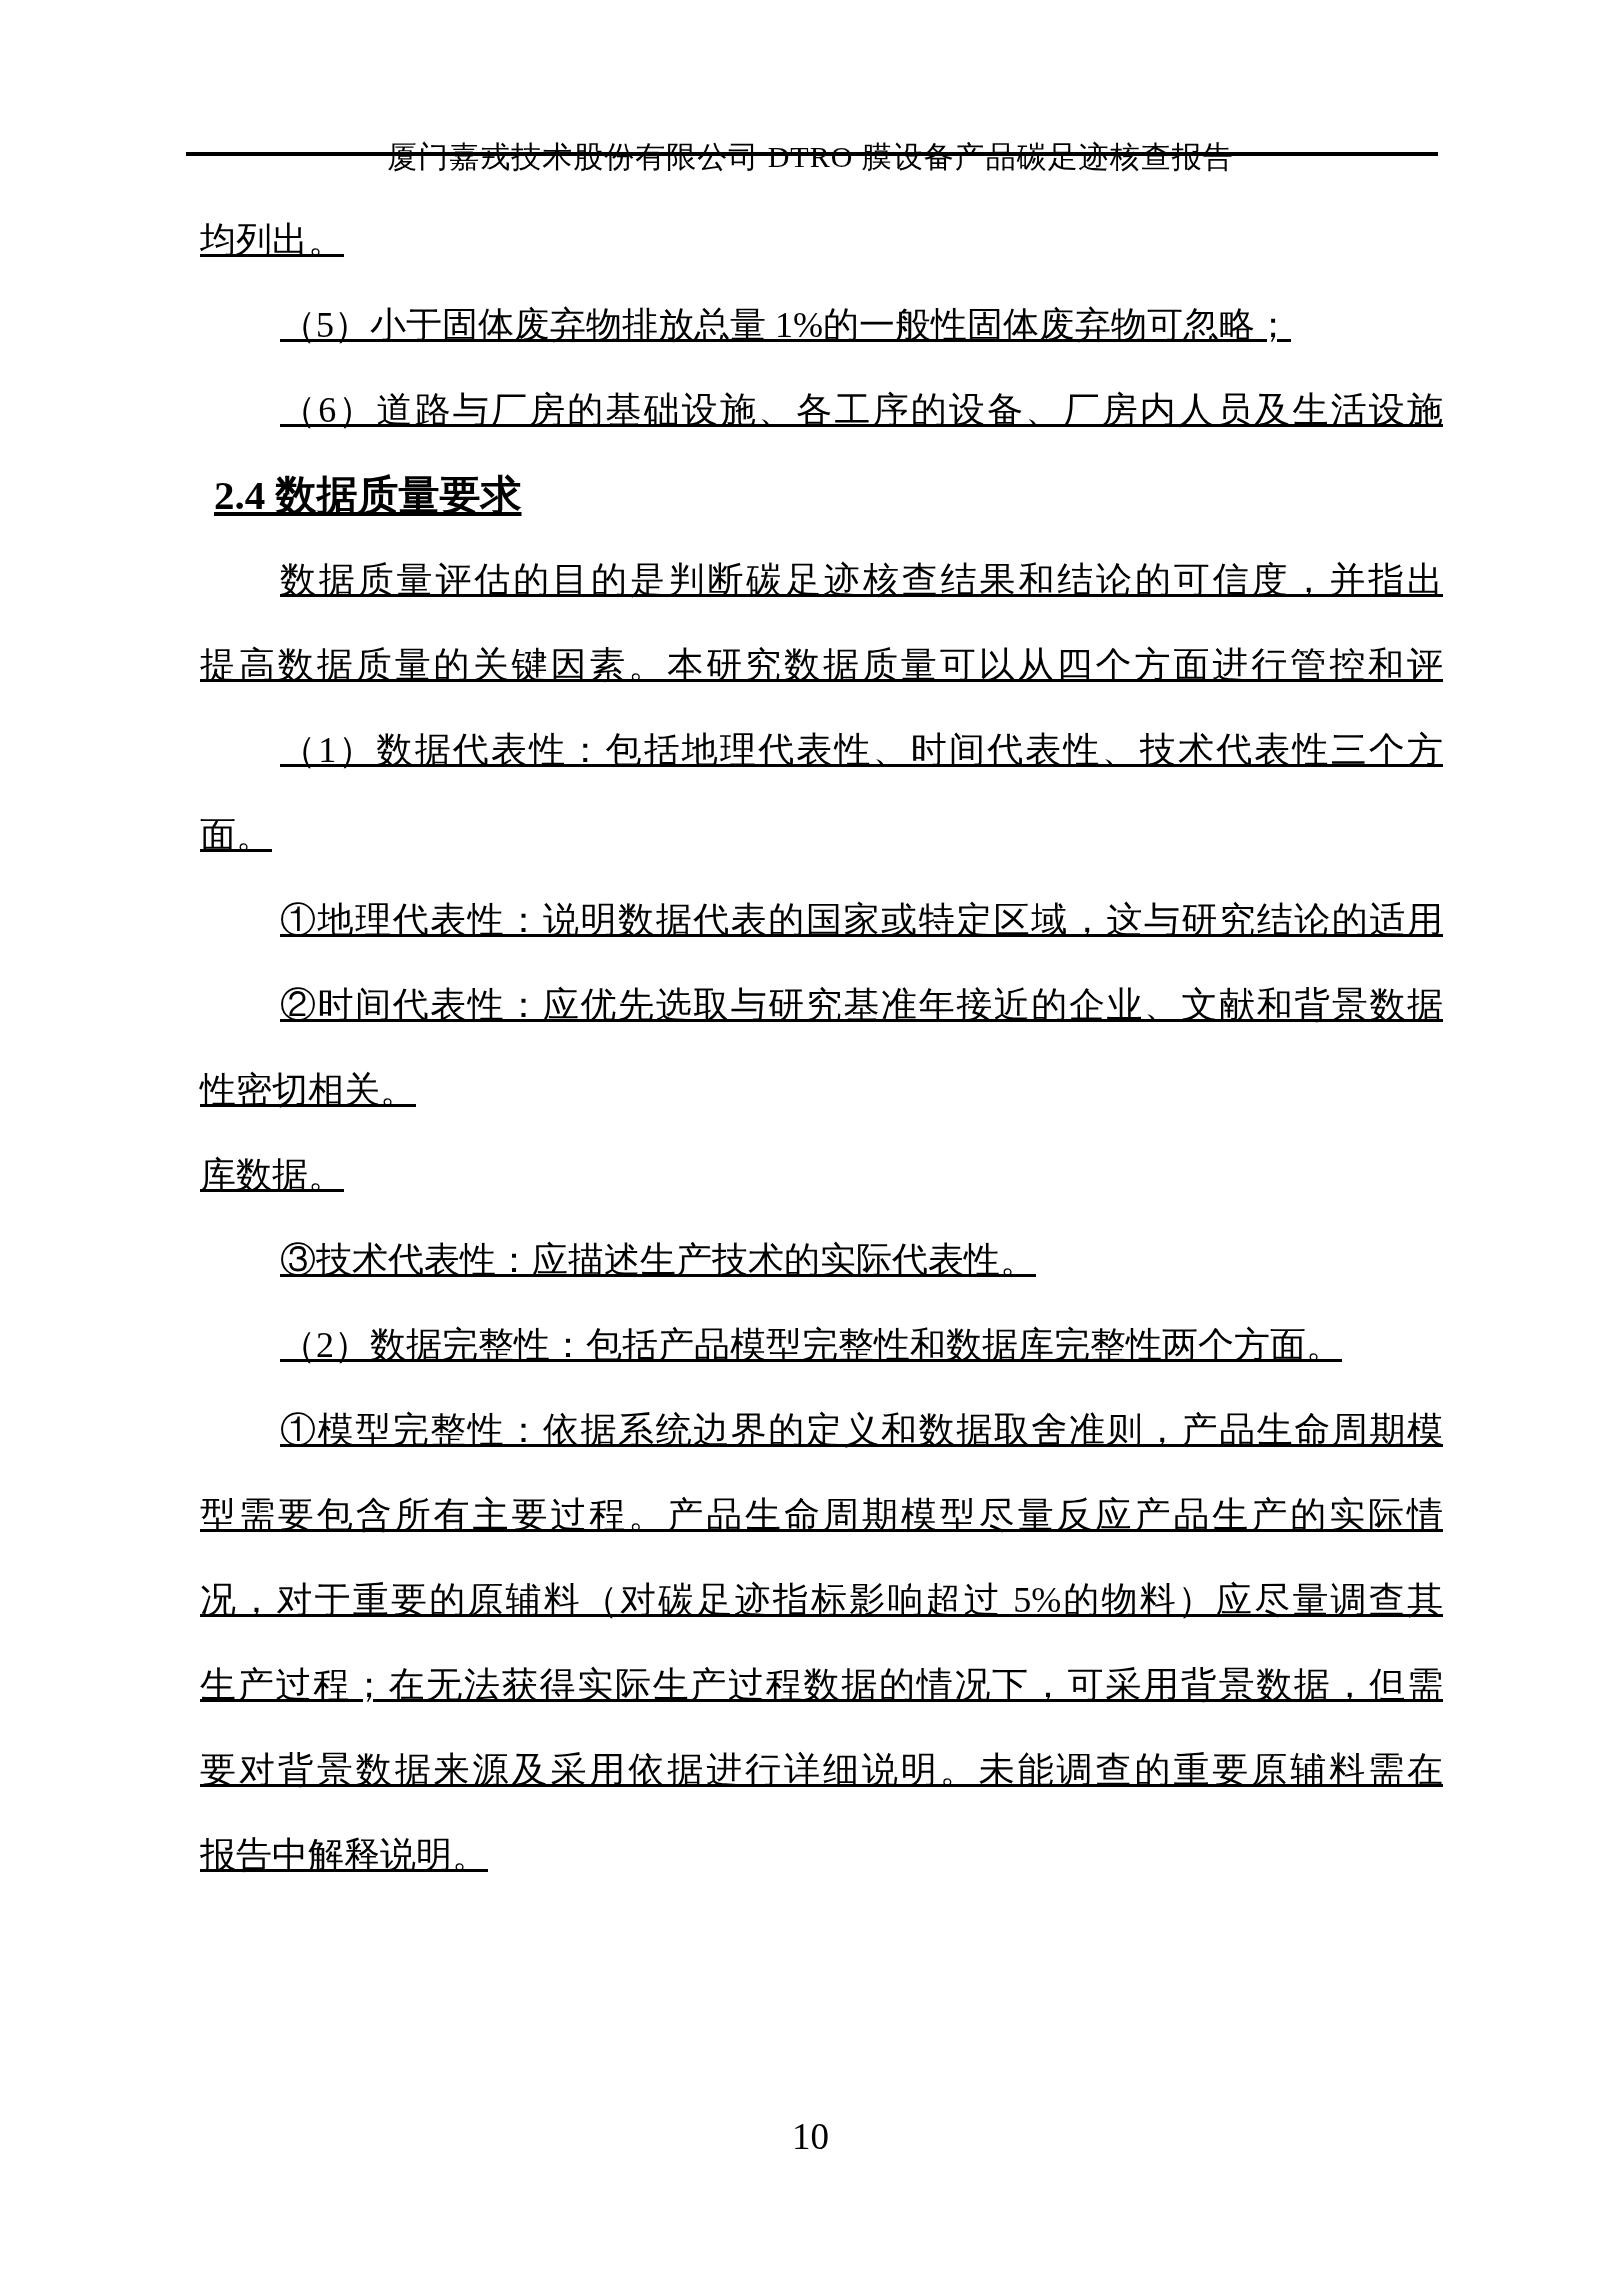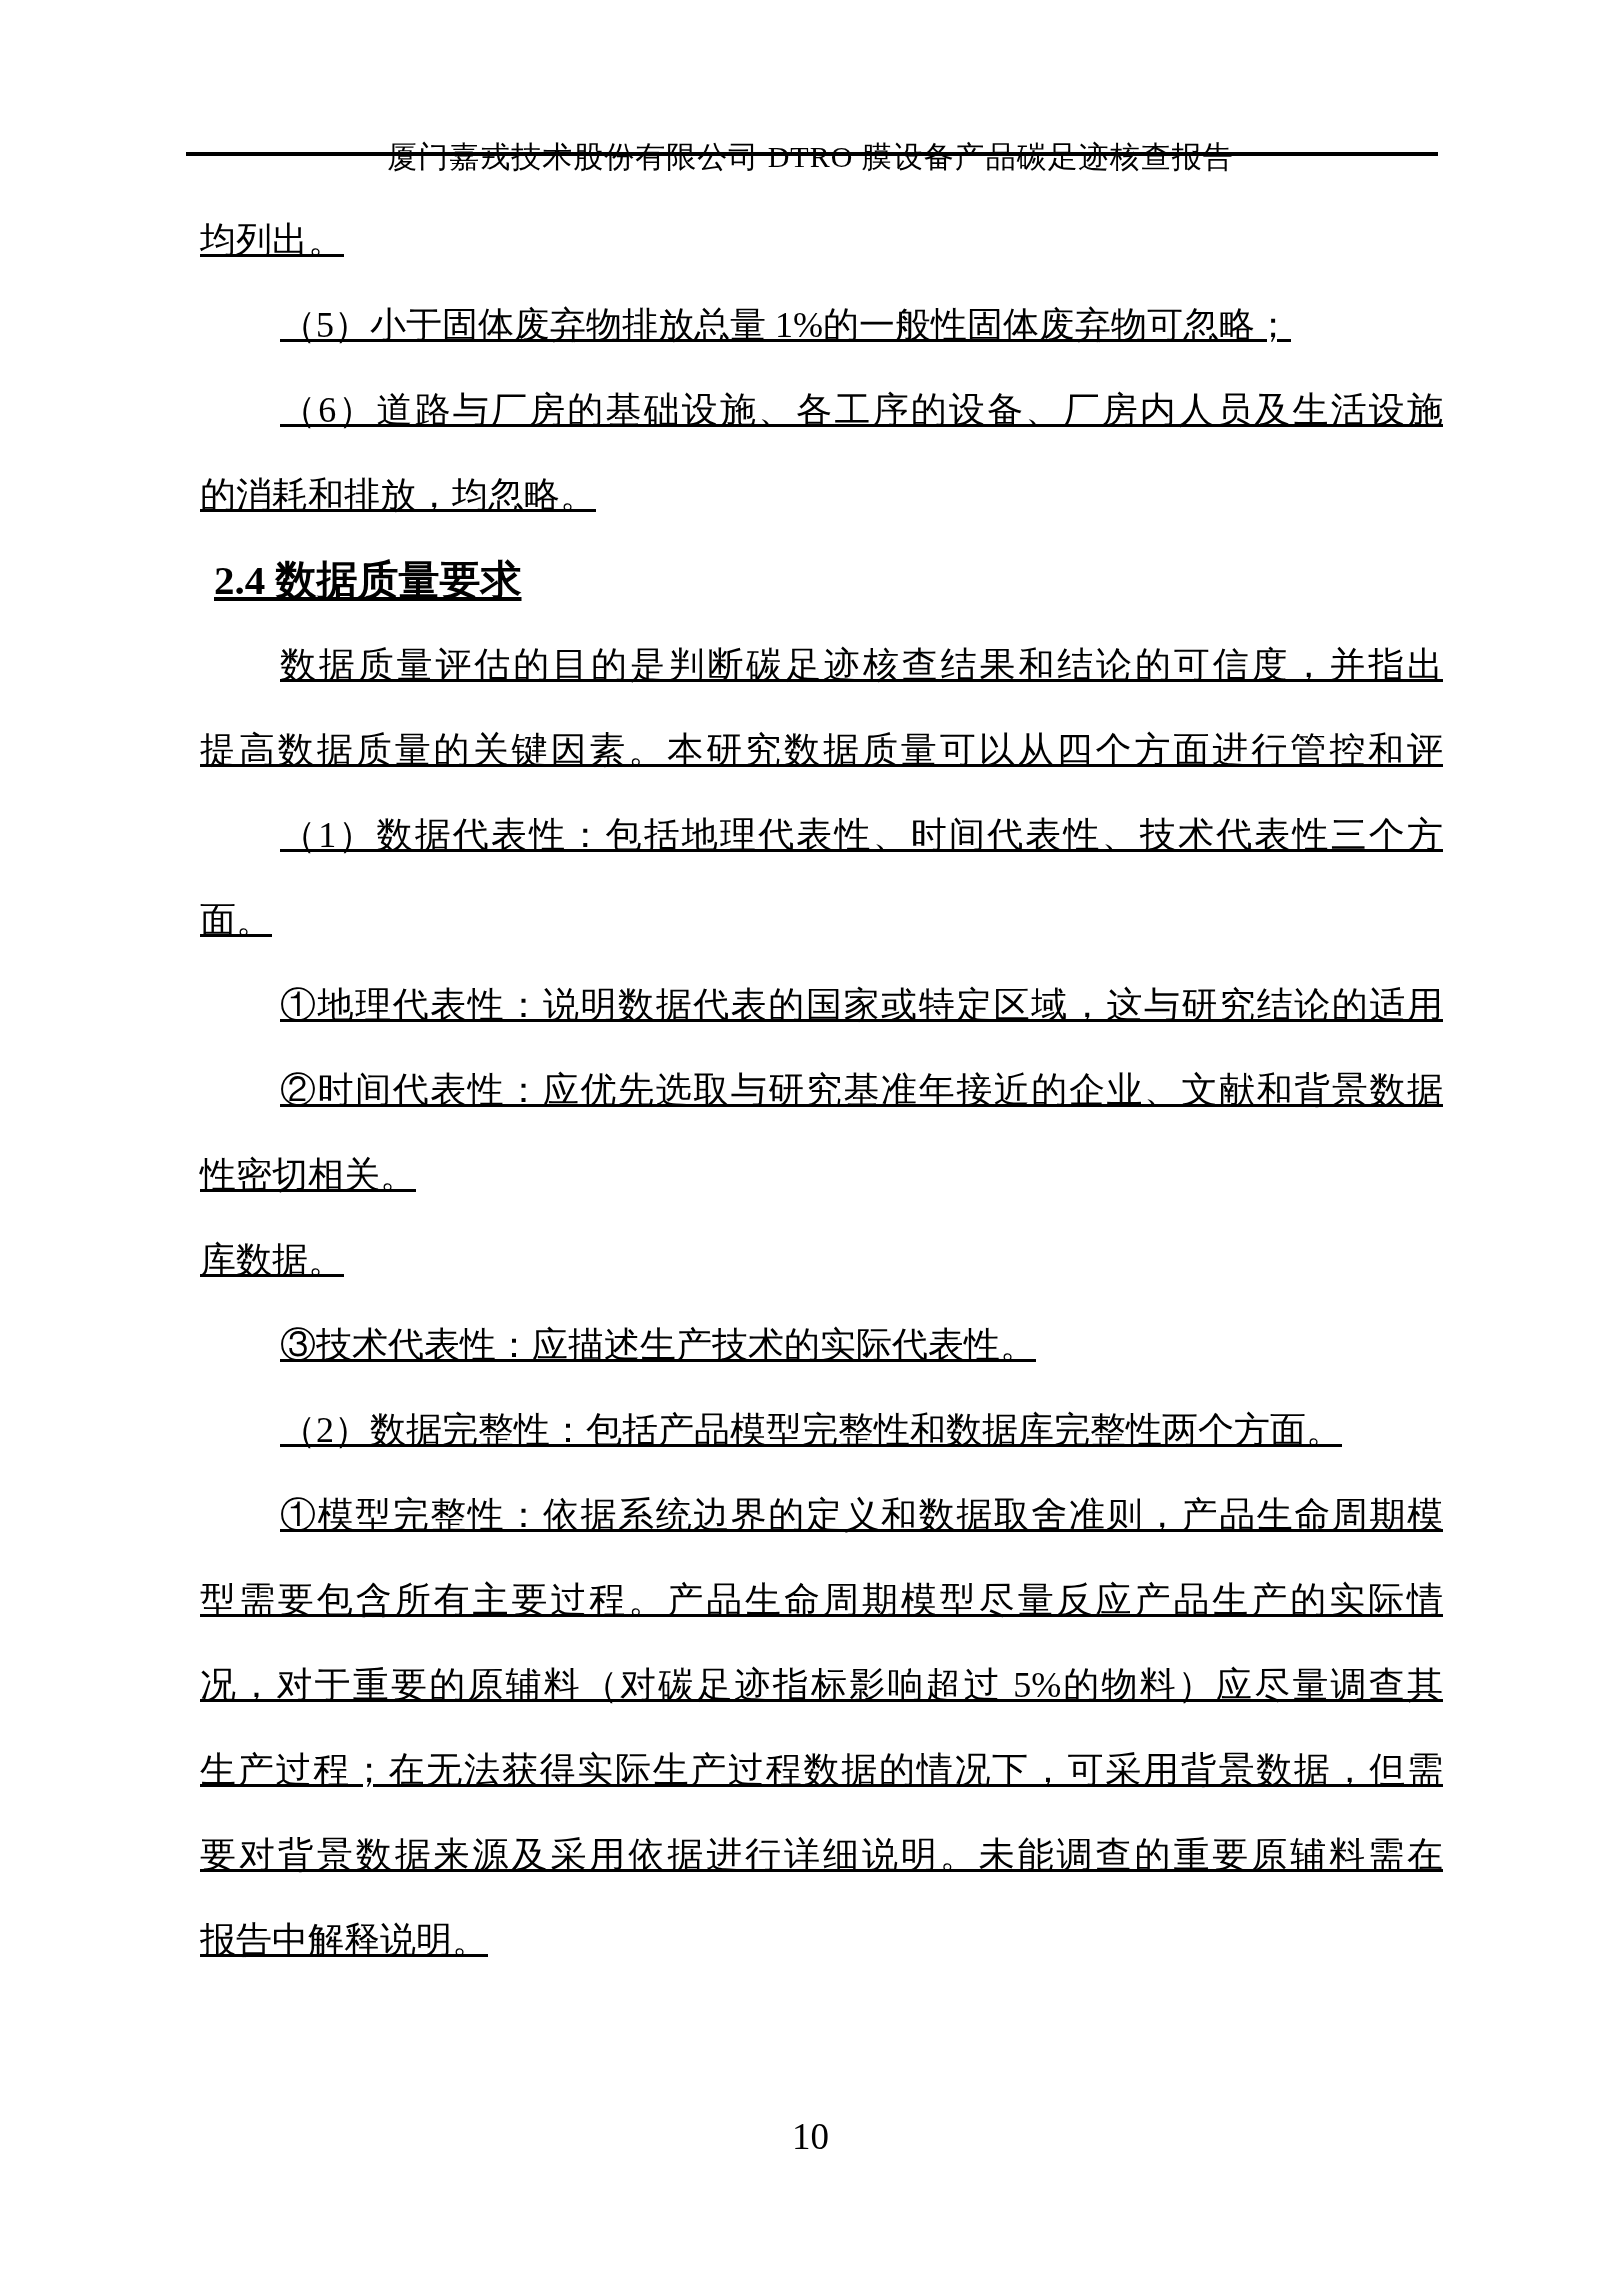--- a/index.html
+++ b/index.html
@@ -83,21 +83,20 @@
 <div class="page">
 
   <div class="header-title">厦门嘉戎技术股份有限公司 DTRO 膜设备产品碳足迹核查报告</div>
 
   <div class="header-rule"></div>
 
   <div class="content" id="content">
       <div class="line">均列出。</div>
       <div class="line indent">（5）小于固体废弃物排放总量 1%的一般性固体废弃物可忽略；</div>
       <div class="line indent justify">（6）道路与厂房的基础设施、各工序的设备、厂房内人员及生活设施</div>
-      <div class="line">的消耗和排放，均忽略。</div>
       <div class="line heading">2.4 数据质量要求</div>
       <div class="line indent justify">数据质量评估的目的是判断碳足迹核查结果和结论的可信度，并指出</div>
       <div class="line justify">提高数据质量的关键因素。本研究数据质量可以从四个方面进行管控和评</div>
       <div class="line indent justify">（1）数据代表性：包括地理代表性、时间代表性、技术代表性三个方</div>
       <div class="line">面。</div>
       <div class="line indent justify">①地理代表性：说明数据代表的国家或特定区域，这与研究结论的适用</div>
       <div class="line indent justify">②时间代表性：应优先选取与研究基准年接近的企业、文献和背景数据</div>
       <div class="line">性密切相关。</div>
       <div class="line">库数据。</div>
       <div class="line indent">③技术代表性：应描述生产技术的实际代表性。</div>

